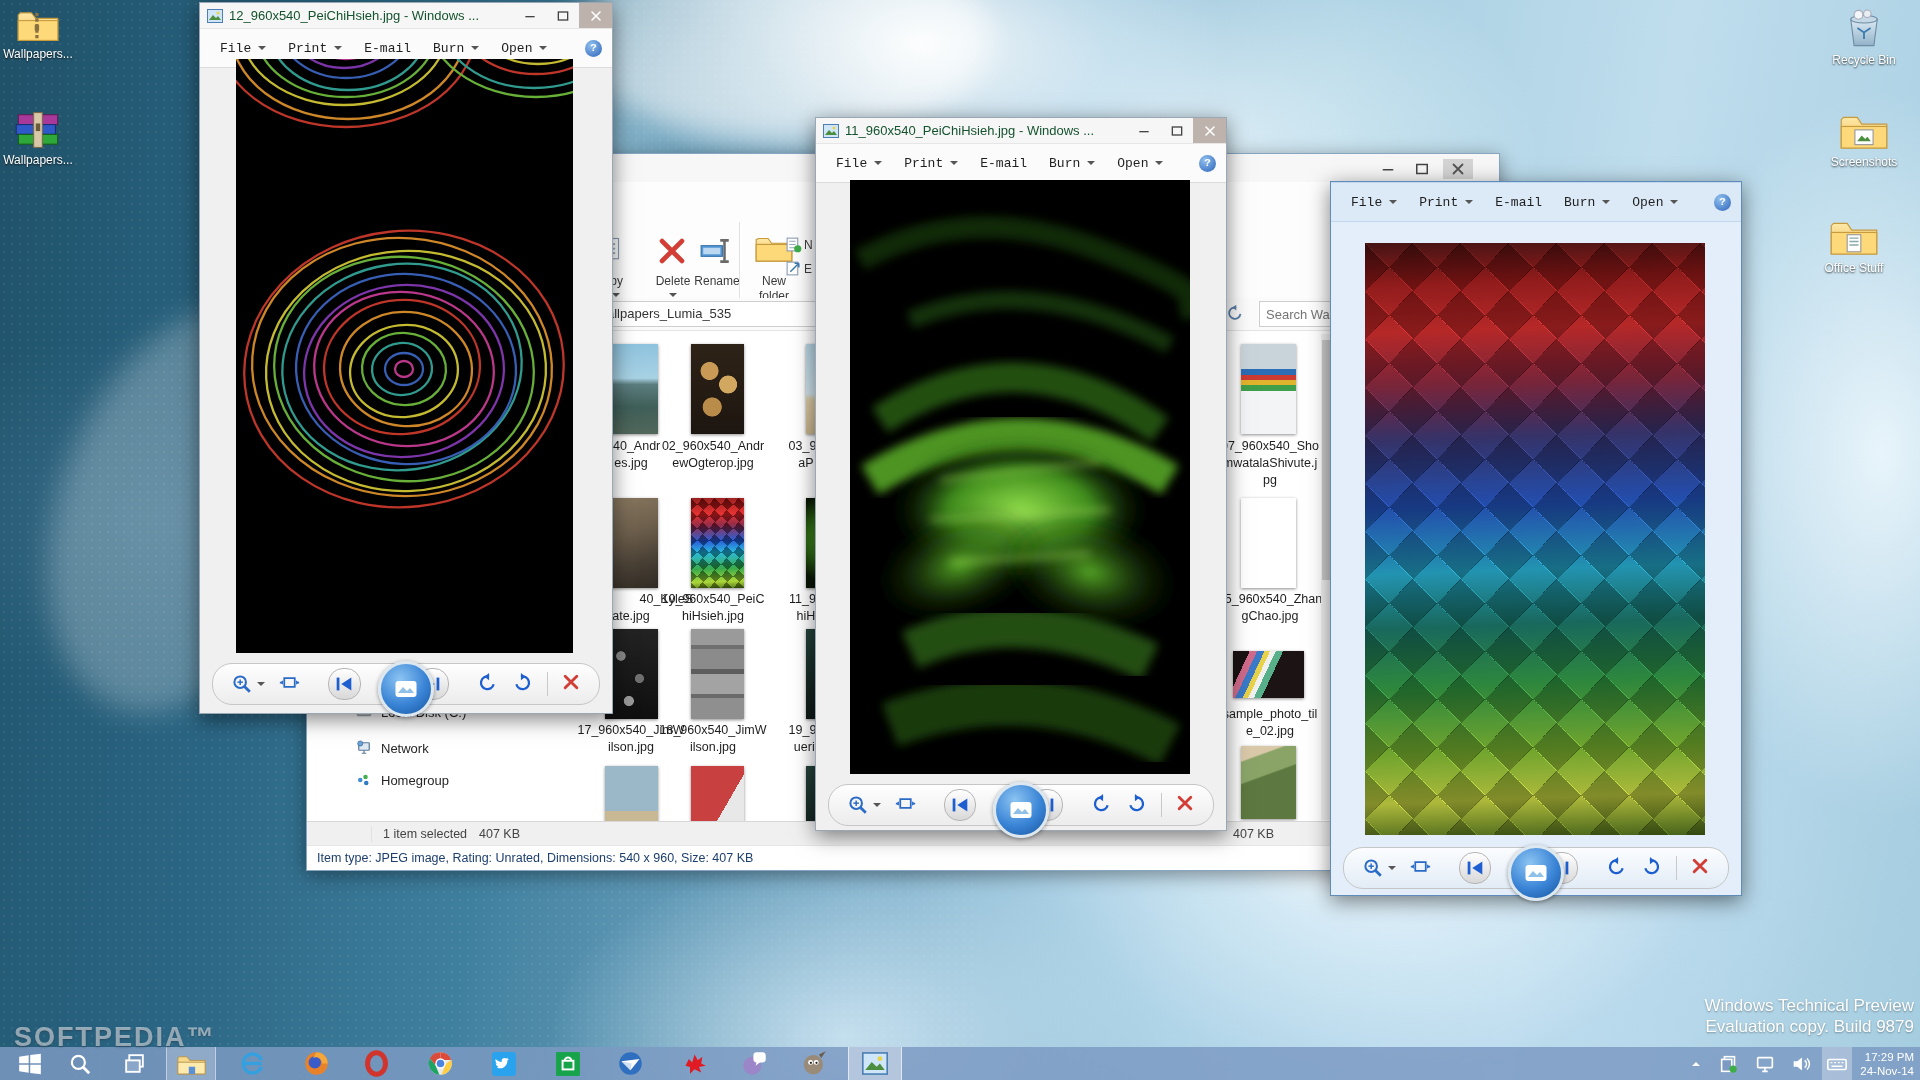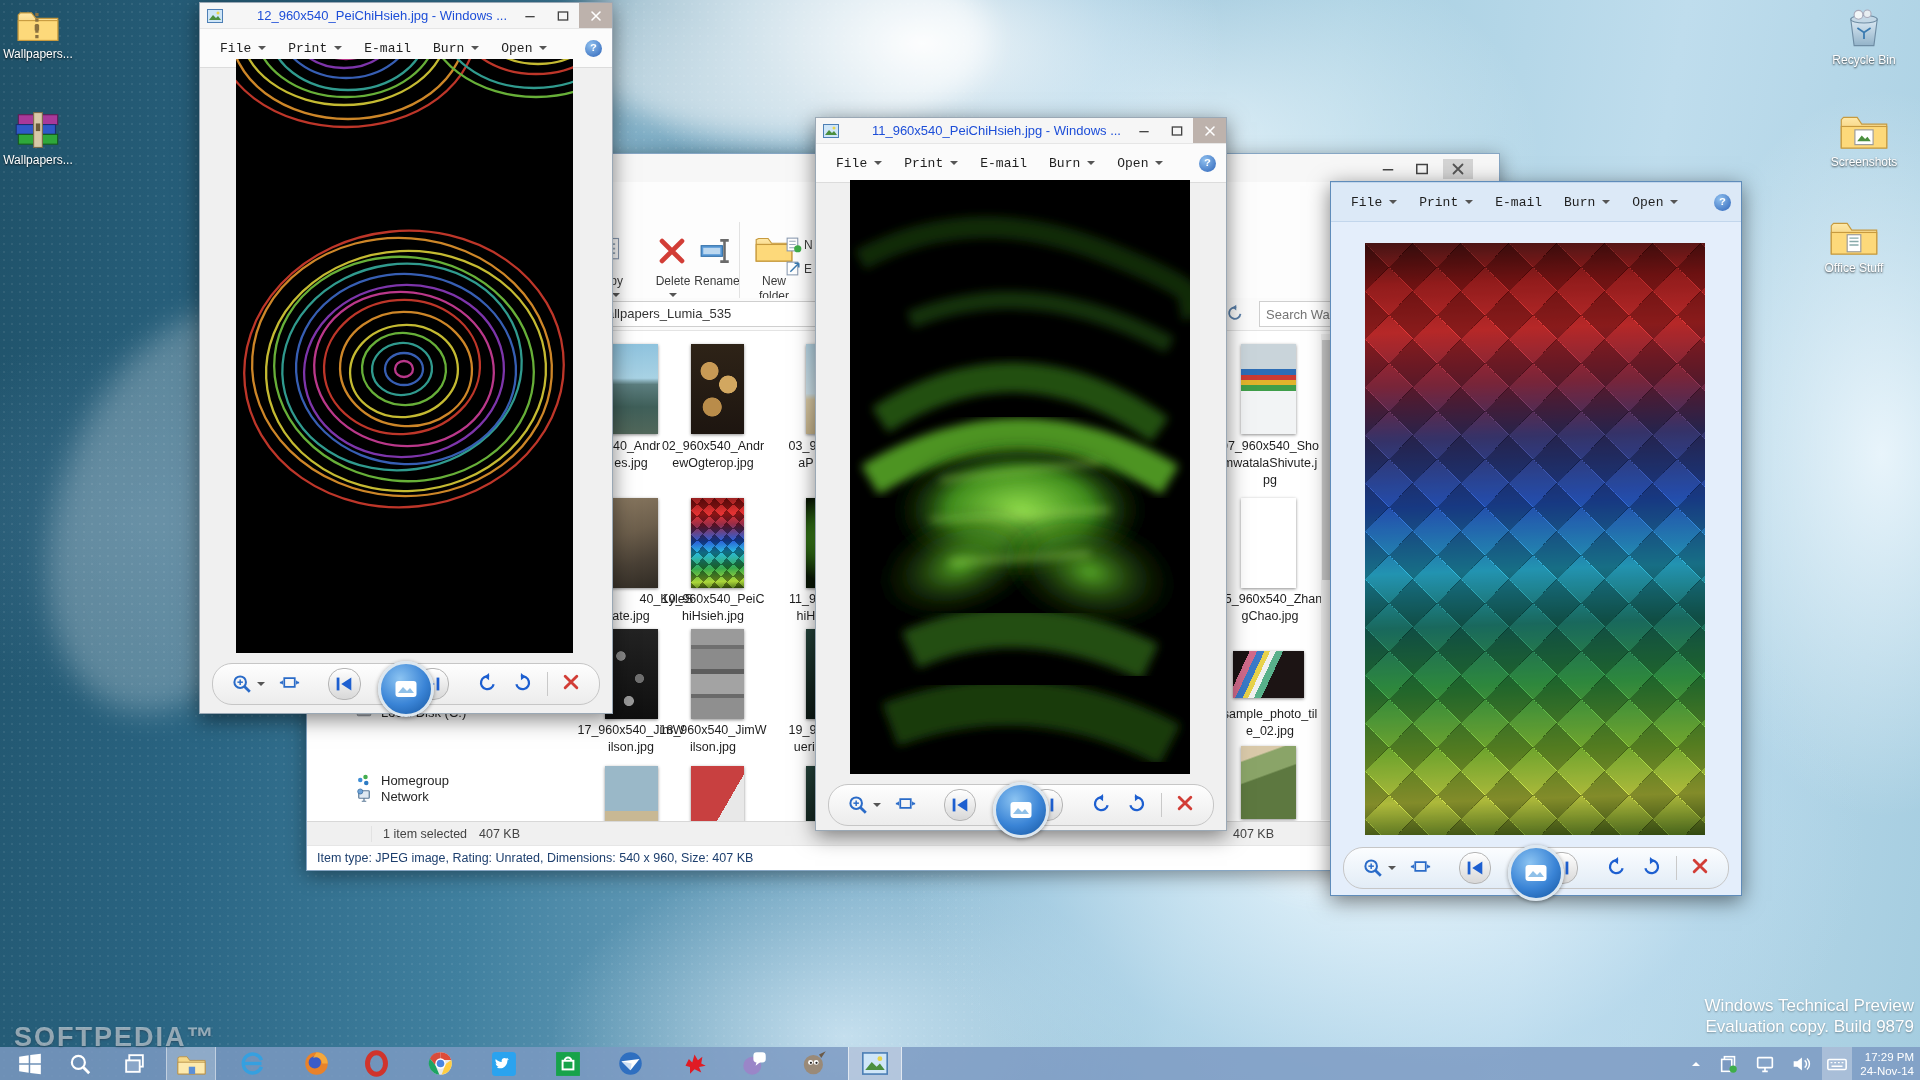--- a/index.html
+++ b/index.html
@@ -51,21 +51,21 @@
   .ex-details{left:0;top:691px;width:100%;height:24px;background:#fff;border-top:1px solid #e6e6e6;
     font-size:12.5px;color:#1d3f6e;}
   .scroll{left:1014px;top:180px;width:10px;height:486px;background:#f3f3f3;}
   .scroll .thumbbar{left:1px;top:6px;width:8px;height:240px;background:#cdcdcd;position:absolute;}
 
   
   .viewer{background:#f0f0f0;border:1px solid #9aa8b5;box-shadow:0 5px 20px rgba(0,0,0,.5);}
   .viewer.active{background:#e4eefb;border-color:#5f8cba;}
   .pv-title{display:flex;align-items:center;height:25px;padding-left:7px;gap:6px;background:#f6f6f6;}
   .viewer.active .pv-title{background:#d8e7f8;}
-  .pv-t{font-size:13px;color:#1d4ed8;white-space:nowrap;overflow:hidden;flex:1;text-align:right;}
+  .pv-t{font-size:13px;color:#14532d;white-space:nowrap;overflow:hidden;flex:1;}
   .wbtns{display:flex;height:100%;margin-left:auto;}
   .wb{width:33px;display:flex;align-items:center;justify-content:center;}
   .wb.cls{background:#bdb2ac;}
   .viewer.active .wb.cls{background:#e04a3e;}
   .pv-menu{display:flex;align-items:center;height:30px;padding:4px 10px;gap:2px;background:#fbfbfb;
     border-top:1px solid #e6e6e6;border-bottom:1px solid #dcdcdc;font-size:13px;color:#1f1f1f;font-family:Liberation Mono, monospace;}
   .viewer.active .pv-menu{background:#dce9f7;border-color:#c2d6ec;}
   .mi{display:flex;align-items:center;gap:7px;padding:3px 10px;}
   .caret{width:0;height:0;border:4px solid transparent;border-top-color:#555;margin-top:4px;}
   .help-badge{margin-left:auto;width:17px;height:17px;border-radius:50%;
@@ -510,21 +510,21 @@
       <div>sample_photo_til</div>
         <div>e_02.jpg</div>
       </div>
 
     <div class="abs nav-item" style="left:48px;top:549px;">
       <svg width="18" height="18">
           <use href="#i-drive"></use>
         </svg>
       <span>Local Disk (C:)</span>
       </div>
-    <div class="abs nav-item" style="left:48px;top:585px;margin-top:48px;">
+    <div class="abs nav-item" style="left:48px;top:585px;">
       <svg width="18" height="18">
           <use href="#i-network"></use>
         </svg>
       <span>Network</span>
       </div>
     <div class="abs nav-item" style="left:48px;top:617px;">
       <svg width="18" height="18">
           <use href="#i-home"></use>
         </svg>
       <span>Homegroup</span>

